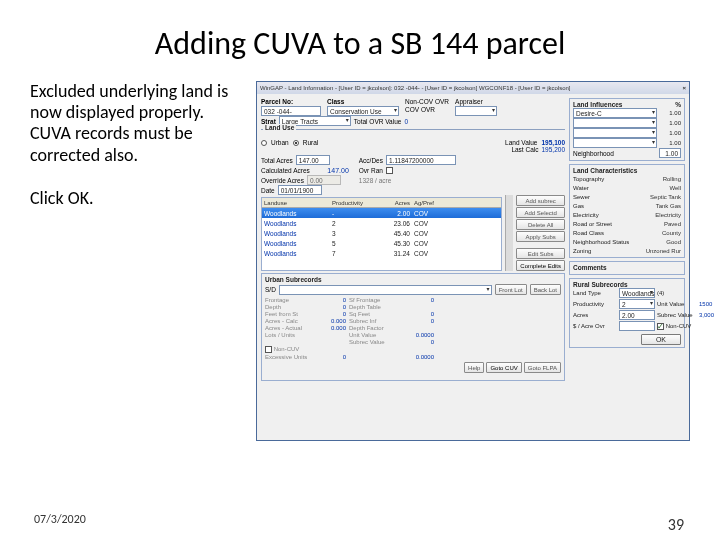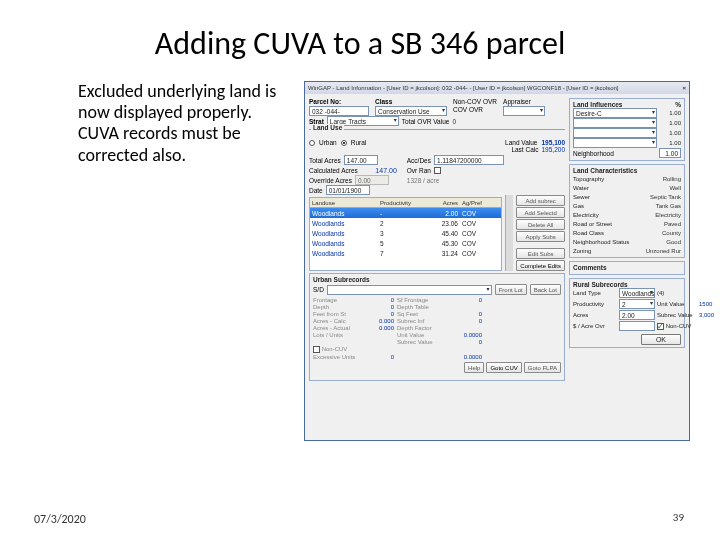--- a/index.html
+++ b/index.html
@@ -21,21 +21,20 @@
   .content {
     display: flex;
     padding: 0 30px;
     gap: 16px;
   }
   .left-col {
     width: 210px;
     font-size: 18px;
     line-height: 1.18;
     color: #000;
-    margin-left: 48px;
   }
   .left-col .para2 { margin-top: 22px; }
   .app-window {
     flex: 1;
     border: 1px solid #4a6a9a;
     background: #f0f0f0;
     font-family: "Tahoma", "Segoe UI", sans-serif;
     font-size: 7px;
     color: #222;
     position: relative;
@@ -131,39 +130,40 @@
   .footer-date {
     position: absolute;
     left: 34px;
     bottom: 14px;
     font-size: 12px;
     color: #333;
   }
   .footer-page {
     position: absolute;
     right: 36px;
-    bottom: 16px;
-    font-size: 11px;
+    bottom: 6px;
+    font-size: 16px;
     color: #333;
   }
   .top-fields { display:flex; gap:6px; flex-wrap:wrap;}
   .tf { display:flex; flex-direction:column; gap:1px;}
   .mid-stats { display:flex; gap:10px; margin-top:2px;}
   .stat-col .srow{ display:flex; gap:3px; align-items:center; height:10px;}
   .stat-col .sv{ color:#0033aa; min-width:36px; text-align:right;}
   .scroll-thumb{ width:8px; background:#dcdcdc; border-left:1px solid #aaa;}
 </style>
 </head>
 <body>
 
-<h1 class="slide-title">Adding CUVA to a SB 346 parcel</h1>
+<h1 class="slide-title">Adding CUVA to a SB 144 parcel</h1>
 
 <div class="content">
   <div class="left-col">
     <p>Excluded underlying land is now displayed properly.  CUVA records must be corrected also.</p>
+    <p class="para2">Click OK.</p>
   </div>
 
   <div class="app-window">
     <div class="titlebar">
       <span>WinGAP - Land Information - [User ID = jkcolson]: 032  -044-         - [User ID = jkcolson]  WGCONF18 - [User ID = jkcolson]</span>
       <span class="close-x">×</span>
     </div>
     <div class="body">
       <div class="main-area">
 

